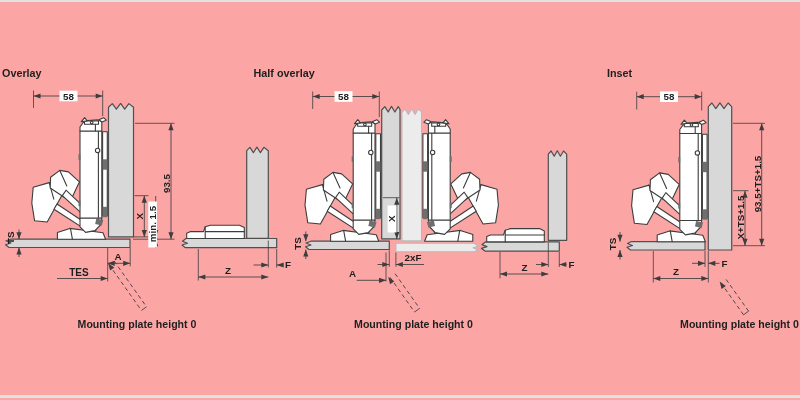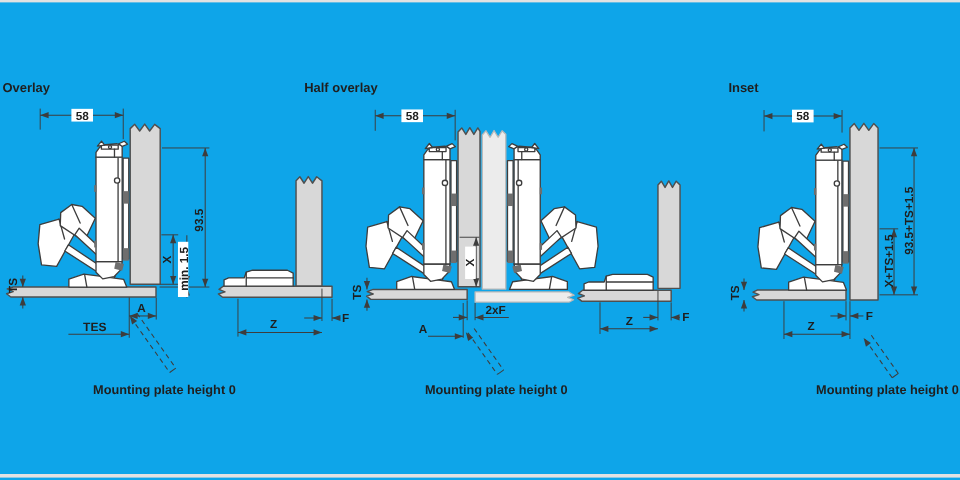--- a/index.html
+++ b/index.html
@@ -1,16 +1,16 @@
 <!DOCTYPE html>
 <html><head>
 <meta charset="utf-8">
 <style>
   html,body{margin:0;padding:0;background:#fff;}
-  .page{position:relative;width:800px;height:400px;background:#0ea5e9;overflow:hidden;
+  .page{position:relative;width:800px;height:400px;background:#fca5a5;overflow:hidden;
         font-family:"Liberation Sans",sans-serif;}
   svg{display:block;}
   text{font-family:"Liberation Sans",sans-serif;font-weight:bold;fill:#1f1f1f;}
   .t-title{font-size:10.8px;}
   .t-cap{font-size:10.6px;}
   .t-dim{font-size:9.8px;}
   .t-dim2{font-size:10px;}
   .ln{stroke:#3d3d3d;stroke-width:1.1;fill:none;stroke-linejoin:round;stroke-linecap:round;}
   .fw{stroke:#3d3d3d;stroke-width:1.1;fill:#ffffff;stroke-linejoin:round;}
   .dk{fill:#6e6e6e;stroke:none;}

